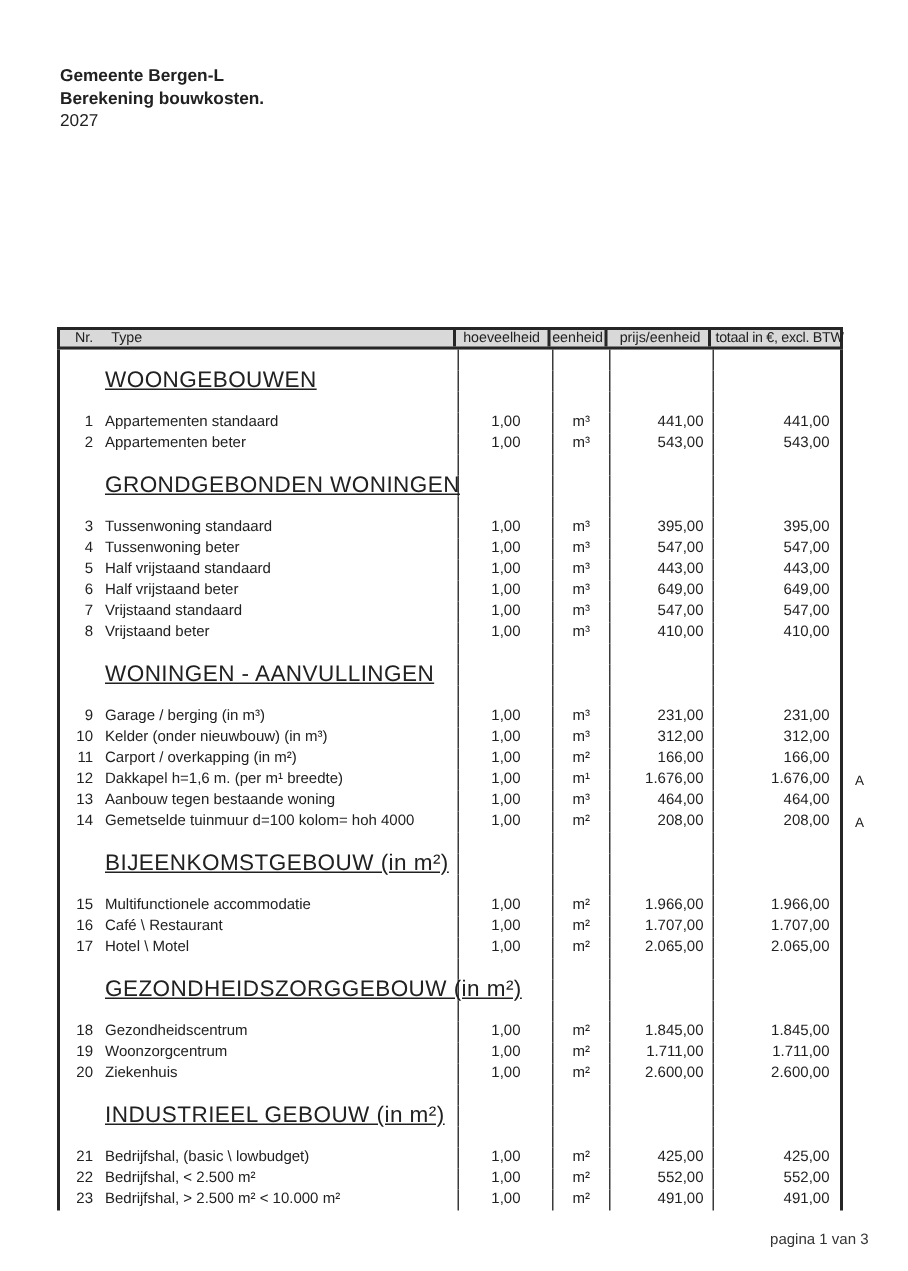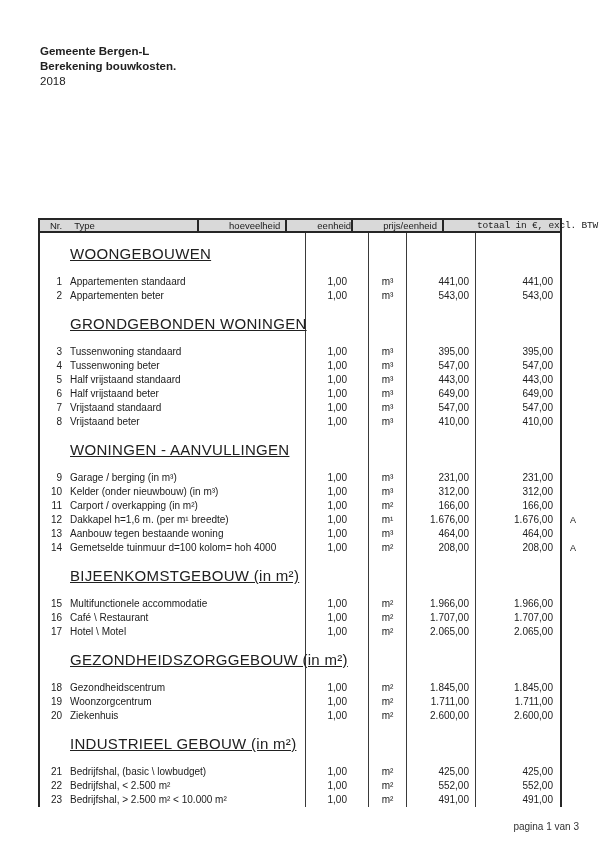--- a/index.html
+++ b/index.html
@@ -17,30 +17,30 @@
   }
   .doc-header{position:absolute;left:40px;top:44px;font-size:11.5px;line-height:15px;}
   .doc-header .bold{font-weight:bold;}
 
   .btable{position:absolute;left:38px;top:218px;width:524px;font-size:10px;}
 
   .thead{
     display:flex;width:524px;height:15px;
     background:var(--header-bg);
     border:2px solid var(--border-strong);
-    font-size:9.5px;line-height:11px;align-items:flex-start;white-space:nowrap;gap:30px;
+    font-size:9.5px;line-height:11px;align-items:flex-start;white-space:nowrap;
   }
   .thead .th{height:100%;display:flex;align-items:center;}
   .thead .th:not(:last-child){border-right:2px solid var(--border-strong);}
   .th.h-type{width:264px;padding-left:10px;}
   .th.h-type .gap{display:inline-block;width:12px;}
   .th.h-qty{width:63px;justify-content:flex-end;padding-right:5px;}
   .th.h-unit{width:38px;justify-content:center;}
   .th.h-price{width:69px;justify-content:flex-end;padding-right:5px;}
-  .th.h-total{width:86px;padding-left:3px;letter-spacing:-0.2px;font-family:Liberation Mono, monospace;}
+  .th.h-total{width:86px;padding-left:3px;letter-spacing:-0.2px;}
 
   .tbody{
     width:524px;
     border-left:2px solid var(--border-strong);
     border-right:2px solid var(--border-strong);
   }
   .trow{display:flex;height:14px;line-height:14px;position:relative;white-space:nowrap;}
   .c{height:100%;}
   .c-nr{width:22px;text-align:right;}
   .c-type{width:244px;padding-left:8px;border-right:1px solid var(--border-thin);overflow:visible;}
@@ -57,21 +57,21 @@
     font-size:9px;line-height:14px;text-align:left;
   }
   .doc-footer{position:absolute;top:821px;right:26px;font-size:10px;color:#333;}
 </style>
 </head>
 <body>
 
 <div class="doc-header">
   <div class="bold">Gemeente Bergen-L</div>
   <div class="bold">Berekening bouwkosten.</div>
-  <div>2018</div>
+  <div>2027</div>
 </div>
 
 <div class="btable">
   <div class="thead">
     <div class="th h-type">
       <span>Nr.</span>
         <span class="gap"></span>
         <span>Type</span>
     </div>
     <div class="th h-qty">hoeveelheid</div>

